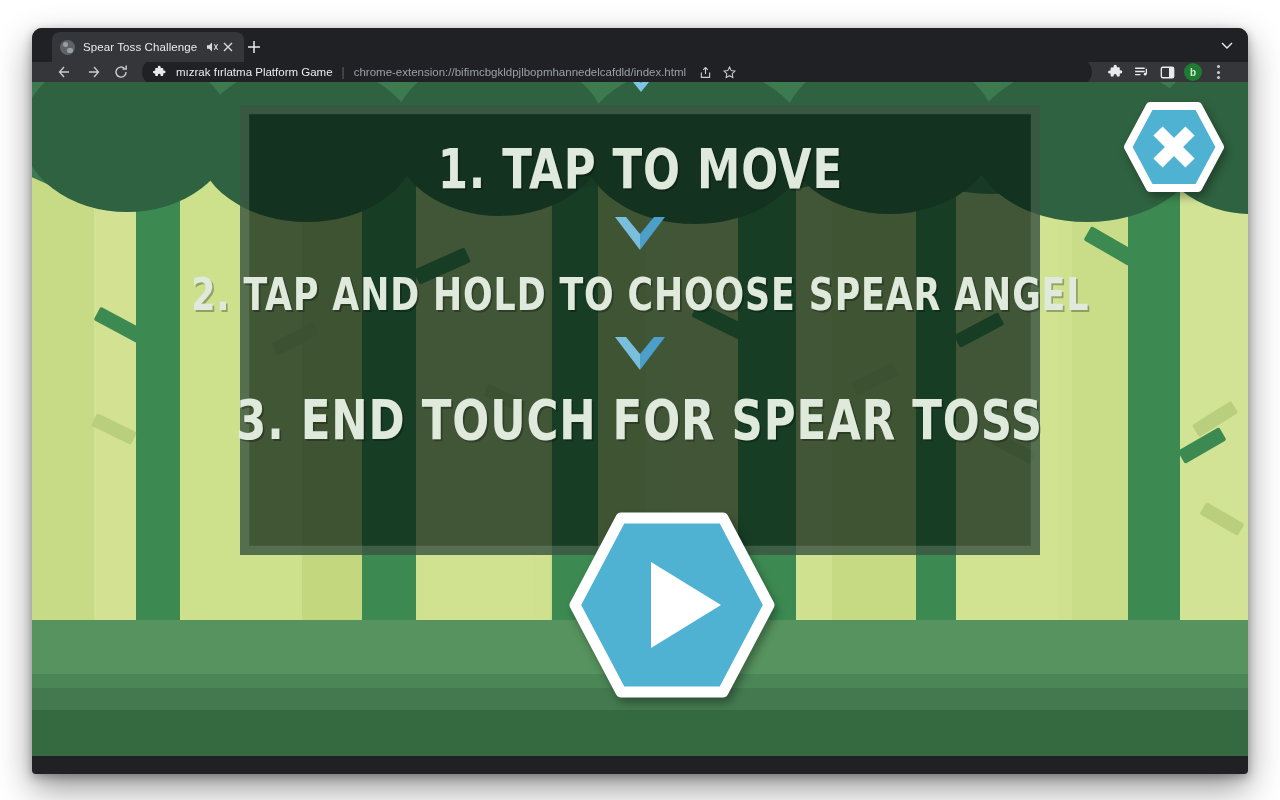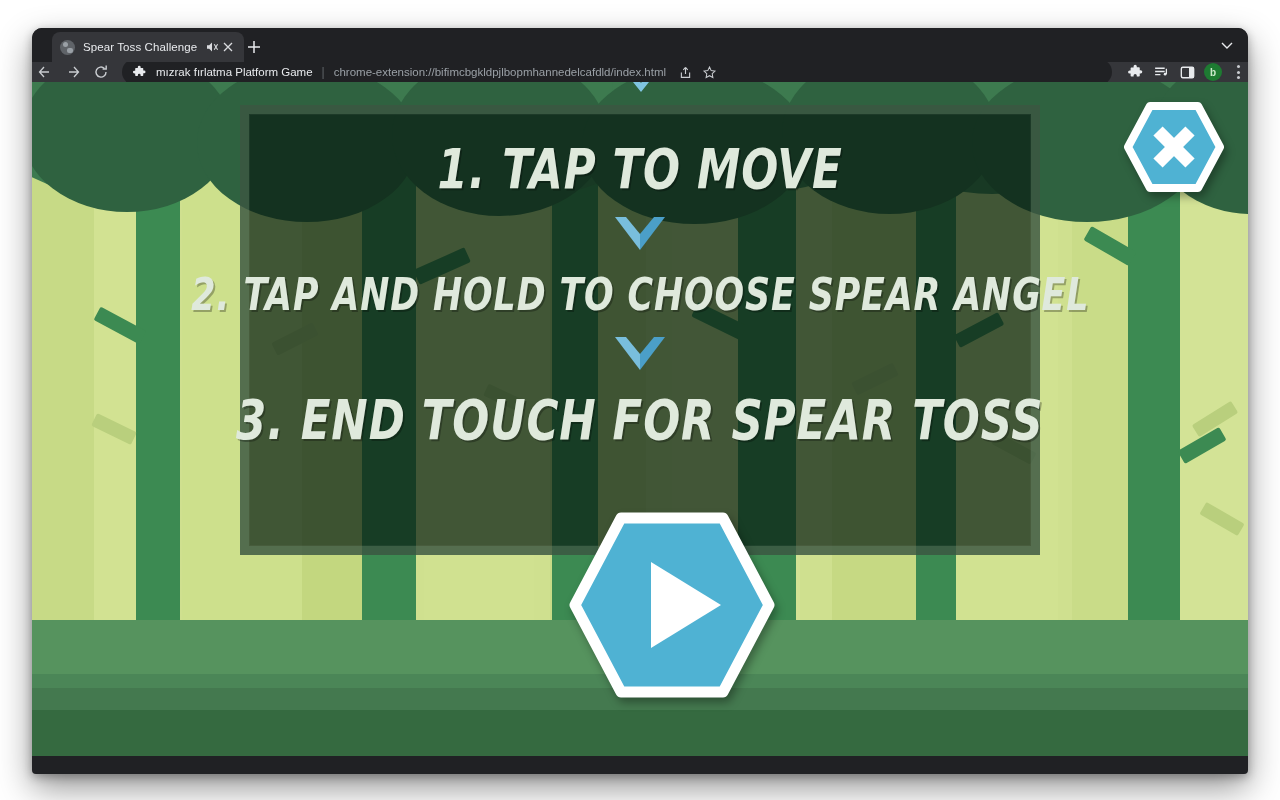--- a/index.html
+++ b/index.html
@@ -28,21 +28,21 @@
     background:#9aa0a6;border-radius:2px;}
   .tab-title{color:#e8eaed;font-size:11.5px;margin-left:8px;white-space:nowrap;
     overflow:hidden;text-overflow:ellipsis;flex:1 1 auto;letter-spacing:.1px;}
   .tab-icon{flex:0 0 auto;width:16px;height:16px;position:relative;opacity:.92;}
   .mute-ic svg,.close-ic svg{display:block;}
   .newtab{position:absolute;left:212px;top:9px;width:20px;height:20px;}
   .newtab svg{display:block;}
   .win-chevron{position:absolute;right:12px;top:10px;width:18px;height:14px;}
 
   
-  .toolbar{height:20px;background:#35363a;display:flex;align-items:center;padding:0 0;box-sizing:border-box;}
+  .toolbar{height:20px;background:#35363a;display:flex;align-items:center;padding:0 20px;box-sizing:border-box;}
   .navbtn{width:26px;height:26px;display:flex;align-items:center;justify-content:center;
     margin-right:2px;border-radius:50%;flex:0 0 auto;}
   .omnibox{
     flex:1 1 auto;height:26px;background:#202124;border-radius:14px;
     display:flex;align-items:center;padding:0 10px;box-sizing:border-box;margin:0 6px 0 6px;
     overflow:hidden;
   }
   .omni-ext{flex:0 0 auto;width:15px;height:15px;margin-right:9px;}
   .omni-name{color:#e8eaed;font-size:11.5px;white-space:nowrap;}
   .omni-sep{color:#5f6368;margin:0 9px;font-size:12px;}
@@ -50,21 +50,21 @@
   .omni-right{flex:0 0 auto;display:flex;align-items:center;gap:2px;margin-left:8px;}
   .tb-ic{width:22px;height:22px;display:flex;align-items:center;justify-content:center;flex:0 0 auto;}
   .tb-group{display:flex;align-items:center;gap:4px;padding-left:6px;}
   .avatar{width:18px;height:18px;border-radius:50%;background:#1e7b32;color:#cdeacc;
     font-size:10px;display:flex;align-items:center;justify-content:center;font-weight:bold;}
   .kebab{width:20px;height:20px;display:flex;flex-direction:column;align-items:center;
     justify-content:center;gap:2.5px;}
   .kebab i{width:3px;height:3px;border-radius:50%;background:#c9ccd0;display:block;}
 
   
-  .canvas{position:relative;width:100%;height:674px;background:#c2410c;overflow:hidden;font-style:italic;}
+  .canvas{position:relative;width:100%;height:674px;background:#c2410c;overflow:hidden;}
 
   
   .bg-far{position:absolute;inset:0;background:#cfe08f;}
   
   .trunkcol{position:absolute;top:0;bottom:0;}
   
   .canopy{position:absolute;left:-40px;right:-40px;top:-66px;height:180px;}
   .blob{position:absolute;border-radius:50%;}
 
   .ground{position:absolute;left:0;right:0;bottom:0;height:136px;}

